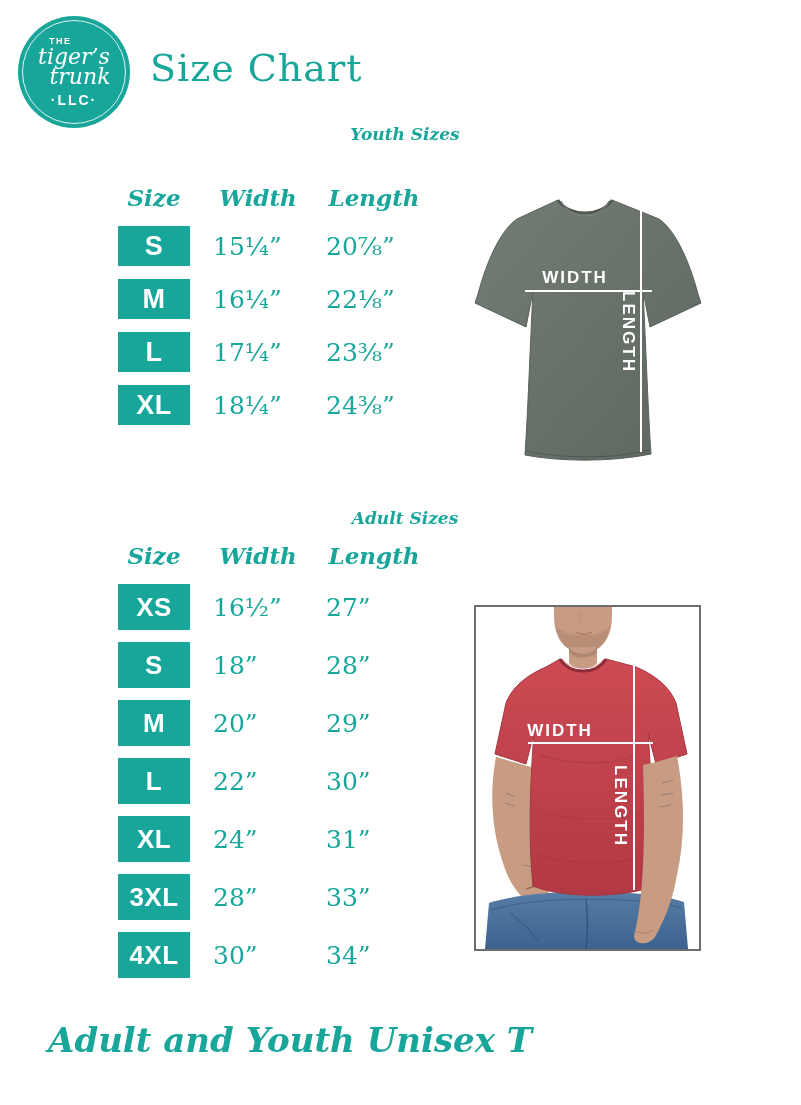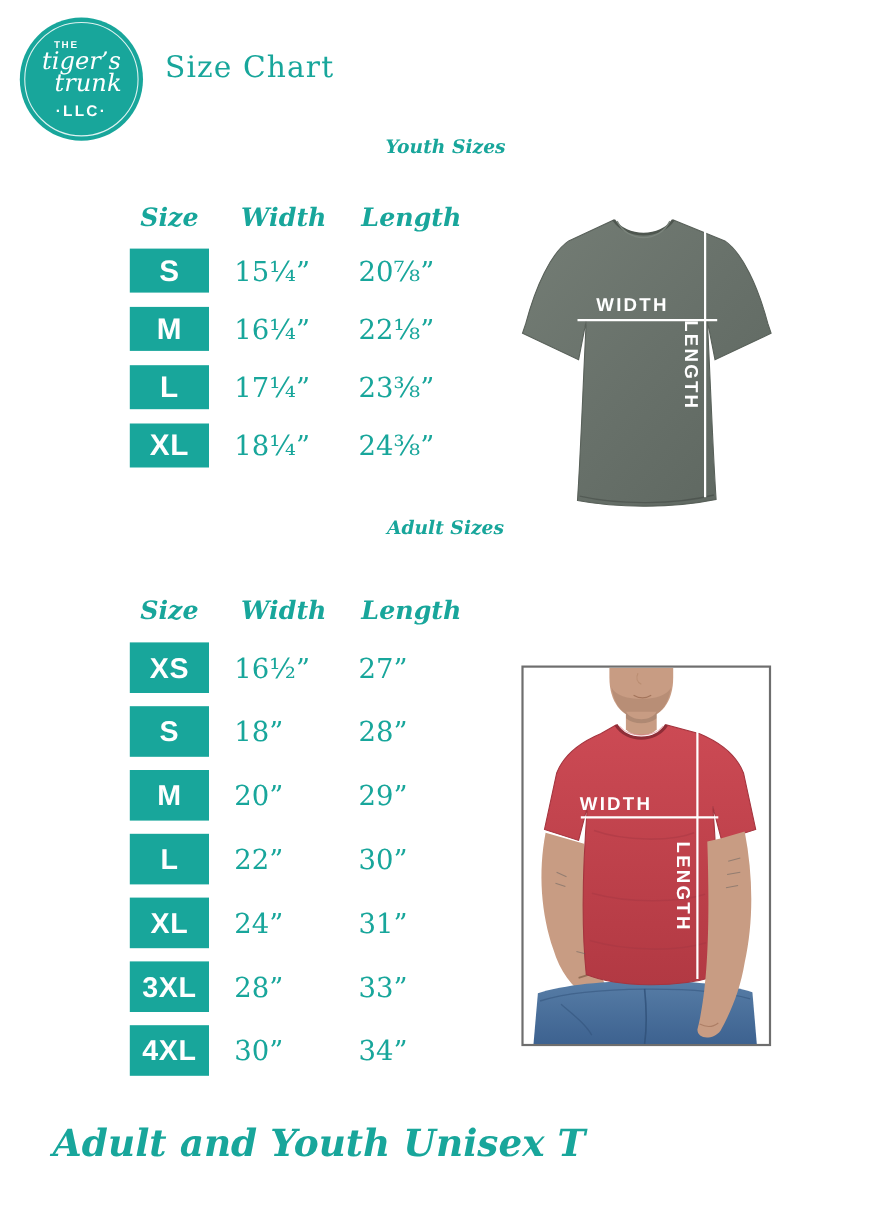--- a/index.html
+++ b/index.html
@@ -20,30 +20,30 @@
     align-items:center; justify-content:center; text-align:right;
   }
   .logo-the { font-size:9px; letter-spacing:1.5px; font-weight:bold; align-self:flex-start; margin-left:26px; margin-bottom:1px; }
   .logo-script { font-family:"DejaVu Serif", serif; font-style:italic; font-size:22px; line-height:.9; }
   .logo-script.l2 { margin-left:12px; }
   .logo-llc { font-size:14px; letter-spacing:2px; font-weight:bold; margin-top:5px; }
 
   
   .page-title {
     position:absolute; left:150px; top:46px;
-    font-family:"DejaVu Serif", serif; font-weight:400; font-size:27px;
+    font-family:"DejaVu Serif", serif; font-weight:400; font-size:38px;
     color:var(--teal); letter-spacing:1px;
   }
   .section-title {
     position:absolute; left:240px; width:330px; text-align:center;
     font-family:"DejaVu Serif", serif; font-style:italic; font-weight:700;
     font-size:17px; color:var(--teal);
   }
   .section-title.youth { top:124px; }
-  .section-title.adult { top:470px; }
+  .section-title.adult { top:508px; }
 
   .footer-note {
     position:absolute; left:48px; top:1020px;
     font-family:"DejaVu Serif", serif; font-style:italic; font-weight:700;
     font-size:34px; color:var(--teal);
   }
 
   
   .size-table { position:absolute; left:118px; width:292px; }
   .size-table.youth { top:184px; }

